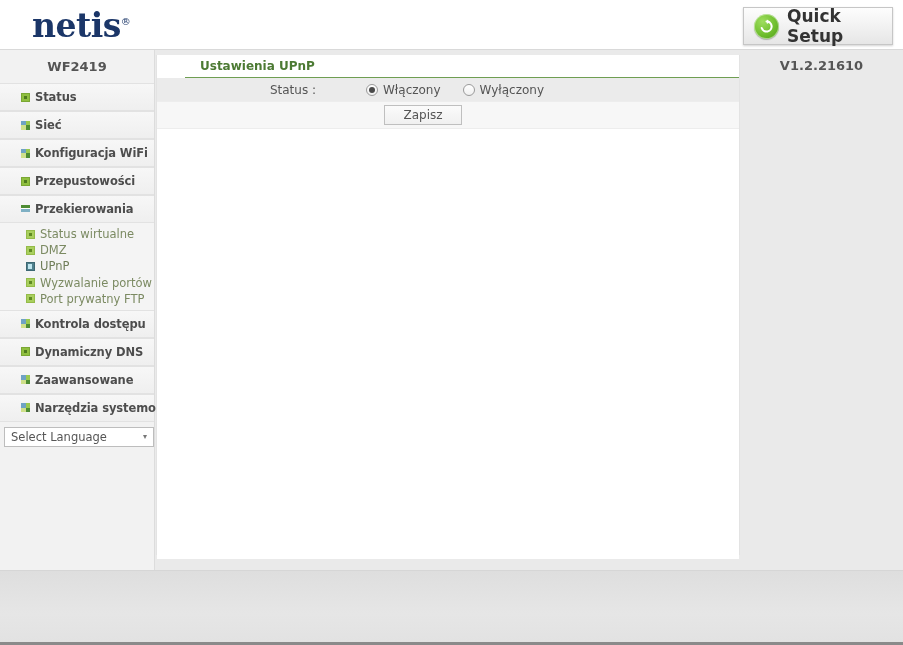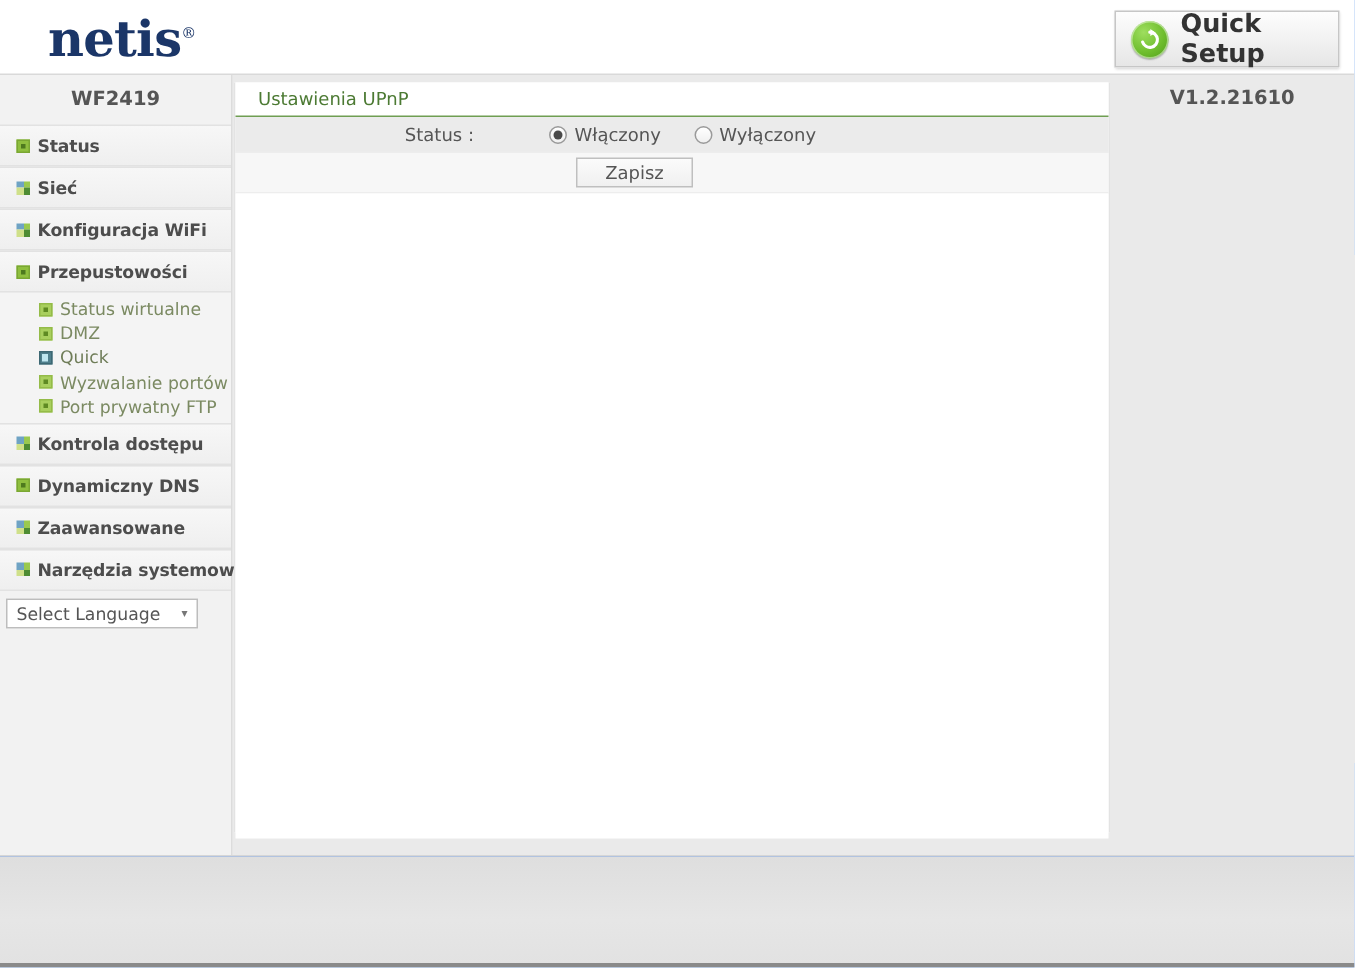--- a/index.html
+++ b/index.html
@@ -78,21 +78,21 @@
     height: 33px; line-height: 33px;
     text-align: center;
     font-size: 13px; font-weight: bold;
     color: #555555;
     background: #f2f2f2;
   }
   .nav-item {
     position: relative;
     height: 28px;
     display: flex; align-items: center;
-    padding-left: 11px;
+    padding-left: 21px;
     border-top: 1px solid #e2e2e2;
     border-bottom: 1px solid #e2e2e2;
     background: linear-gradient(to bottom,#f7f7f7 0%, #efefef 100%);
     font-size: 11.5px; font-weight: bold;
     color: #4d4d4d;
     cursor: pointer;
     letter-spacing: -0.1px;
   }
   .nav-item + .nav-item { margin-top: 0px; }
   .nav-label { margin-left: 5px; white-space: nowrap; }
@@ -132,21 +132,21 @@
   }
   .sq::after {
     content: ""; position: absolute; left: 2px; top: 2px;
     width: 3px; height: 3px; background: #5f8a22;
   }
   .sq.blue { background: #4f7f8c; border-color: #3d6873; }
   .sq.blue::after { background: #bfe6ef; left: 1px; top: 1px; width: 4px; height: 5px; }
 
   
   #lang-select {
-    margin: 5px 22px 0 4px;
+    margin: 5px 0 0 4px;
     height: 20px;
     background: #ffffff;
     border: 1px solid #bdbdbd;
     display: flex; align-items: center;
     padding: 0 6px;
     font-size: 11.5px; color: #555555;
     cursor: pointer;
   }
   #lang-label { flex: 1; }
   #lang-caret { font-size: 8px; color: #777777; }
@@ -157,24 +157,25 @@
     width: 584px; height: 500px;
     background: #ffffff;
     border: 1px solid #e3e3e3;
     border-top: none;
     border-bottom: none;
   }
   #panel-title {
     height: 23px;
     display: flex; align-items: center;
     padding-left: 15px;
-    font-size: 12px; font-weight: normal;
+    font-size: 12px; font-weight: bold;
     color: #4c7a33;
     border-bottom: 1px solid #6f9e52;
     background: #ffffff;
+    margin-left: 28px;
   }
   .form-row {
     display: flex; align-items: center;
     height: 24px;
     border-bottom: 1px solid #ededed;
     gap: 42px;
   }
   .form-row.shade { background: #ebebeb; }
   .form-row.plain { background: #f7f7f7; }
   .row-label {
@@ -287,33 +288,41 @@
             <i style="background:#4e8c33"></i>
         </span>
         <span class="nav-label">Konfiguracja WiFi</span>
       </div>
 
       <div class="nav-item">
         <span class="tile solid"></span>
         <span class="nav-label">Przepustowości</span>
       </div>
 
+      <div class="nav-item">
+        <span class="tile bars">
+          <i style="background:#4e8c33"></i>
+            <i style="background:#ffffff;height:1px"></i>
+            <i style="background:#7fb0c4"></i>
+        </span>
+        <span class="nav-label">Przekierowania</span>
+      </div>
 
       <div class="subnav">
         <div class="sub-item">
           <span class="sq"></span>
           <span class="sub-label">Status wirtualne</span>
         </div>
         <div class="sub-item">
           <span class="sq"></span>
           <span class="sub-label">DMZ</span>
         </div>
         <div class="sub-item active">
           <span class="sq blue"></span>
-          <span class="sub-label">Quick</span>
+          <span class="sub-label">UPnP</span>
         </div>
         <div class="sub-item">
           <span class="sq"></span>
           <span class="sub-label">Wyzwalanie portów</span>
         </div>
         <div class="sub-item">
           <span class="sq"></span>
           <span class="sub-label">Port prywatny FTP</span>
         </div>
       </div>

